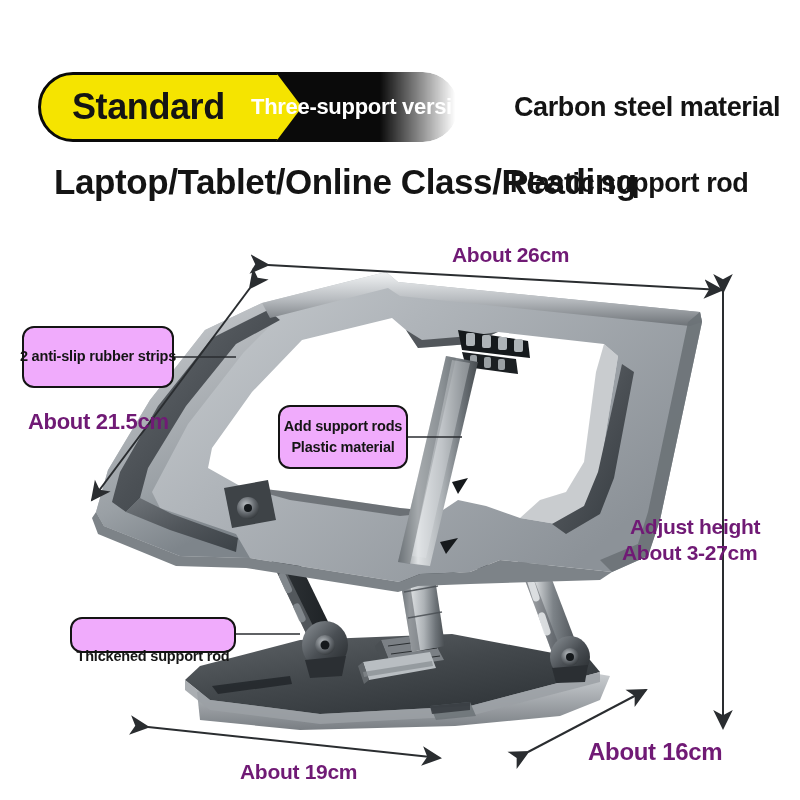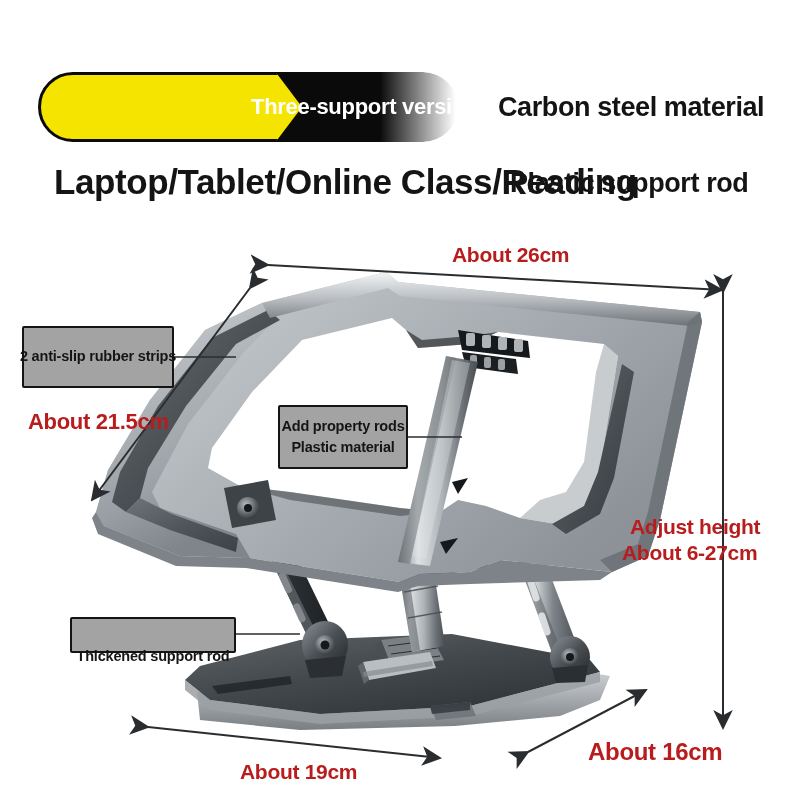--- a/index.html
+++ b/index.html
@@ -43,41 +43,41 @@
     white-space:nowrap; letter-spacing:-.3px;
     width:205px; overflow:hidden;margin-left:13px;
   }
 
   
   .headline{
     position:absolute; color:#141414; font-weight:bold;
     white-space:nowrap; letter-spacing:-.4px;
   }
   #h-usage{ left:54px; top:162px; font-size:35px; }
-  #h-carbon{ left:498px; top:92px; font-size:27px; }
+  #h-carbon{ left:514px; top:92px; font-size:27px; }
   #h-plastic{ left:510px; top:156px; font-size:27px;margin-top:12px; }
 
   
   .dim{
-    position:absolute; color:#b91c1c; font-weight:bold;
+    position:absolute; color:#701a75; font-weight:bold;
     white-space:nowrap; letter-spacing:-.3px; font-size:21px;
   }
   #dim-26{ left:452px; top:243px; }
   #dim-215{ left:28px; top:409px; font-size:22px; }
   #dim-adjust1{ left:622px; top:515px; font-size:21px;margin-left:8px; }
   #dim-adjust2{ left:622px; top:541px; font-size:21px; }
   #dim-19{ left:240px; top:760px; font-size:21px; }
   #dim-16{ left:588px; top:738px; font-size:24px; }
 
   
   .callout{
     position:absolute;
-    background:#a3a3a3;
+    background:#f0abfc;
     border:2px solid #141414;
-    border-radius:2px;
+    border-radius:12px;
     box-sizing:border-box;
     padding:5px 9px;
     display:flex; flex-direction:column; align-items:center;
     justify-content:center; gap:3px;
   }
   .callout span{
     font-size:14.5px; font-weight:bold; color:#151515;
     white-space:nowrap; letter-spacing:-.2px; line-height:1.18;
   }
   #co-rubber{ left:22px; top:326px; width:152px; height:62px; }
@@ -313,40 +313,41 @@
     <g stroke="#2a2d30" stroke-width="1.4" fill="none">
       <line x1="174" y1="357" x2="236" y2="357"></line>
       <line x1="408" y1="437" x2="462" y2="437"></line>
       <line x1="236" y1="634" x2="300" y2="634"></line>
     </g>
   </svg>
 
   <div class="badge-wrap">
     <div class="badge-black"></div>
     <div class="badge-yellow"></div>
+    <div class="badge-main">Standard</div>
     <div class="badge-sub">Three-support versi</div>
   </div>
 
   <div class="headline" id="h-usage">Laptop/Tablet/Online Class/Reading</div>
   <div class="headline" id="h-carbon">Carbon steel material</div>
   <div class="headline" id="h-plastic">Plastic support rod</div>
 
   <div class="dim" id="dim-26">About 26cm</div>
   <div class="dim" id="dim-215">About 21.5cm</div>
   <div class="dim" id="dim-adjust1">Adjust height</div>
-  <div class="dim" id="dim-adjust2">About 6-27cm</div>
+  <div class="dim" id="dim-adjust2">About 3-27cm</div>
   <div class="dim" id="dim-19">About 19cm</div>
   <div class="dim" id="dim-16">About 16cm</div>
 
   <div class="callout" id="co-rubber">
     <span>2 anti-slip rubber strips</span>
   </div>
 
   <div class="callout" id="co-rods">
-    <span>Add property rods</span>
+    <span>Add support rods</span>
     <span>Plastic material</span>
   </div>
 
   <div class="callout" id="co-thick">
     <span>Thickened support rod</span>
   </div>
 
 </div>
 
 </body></html>

